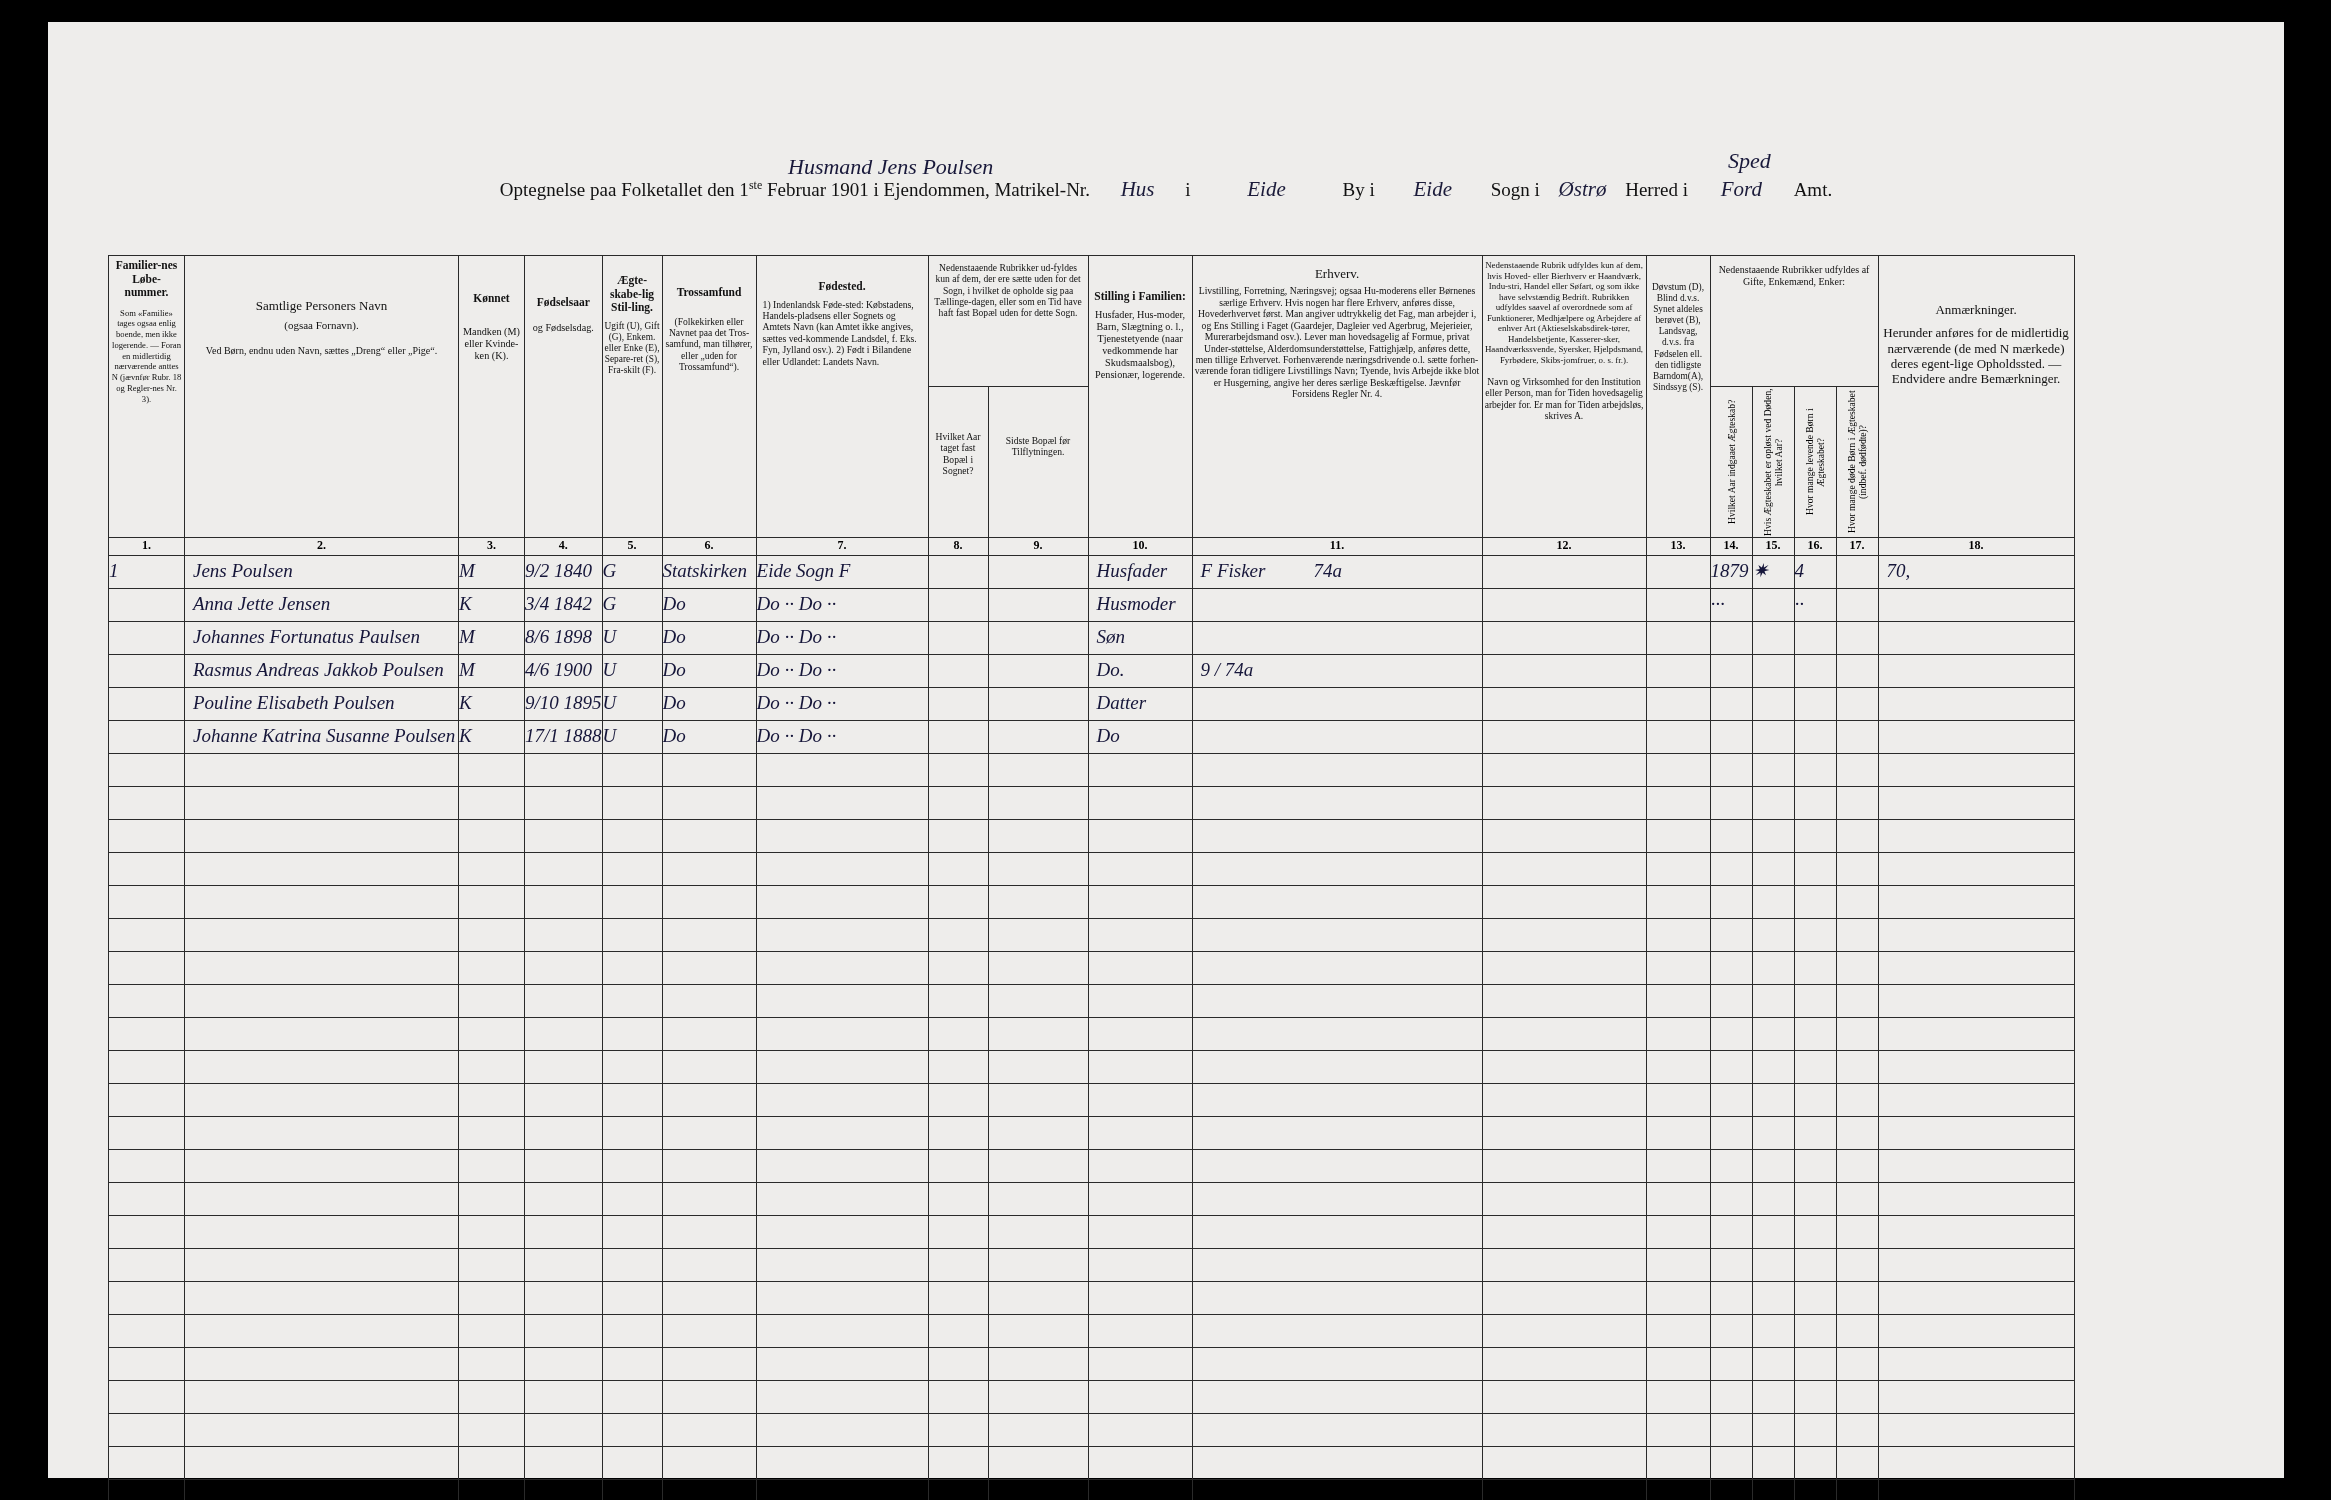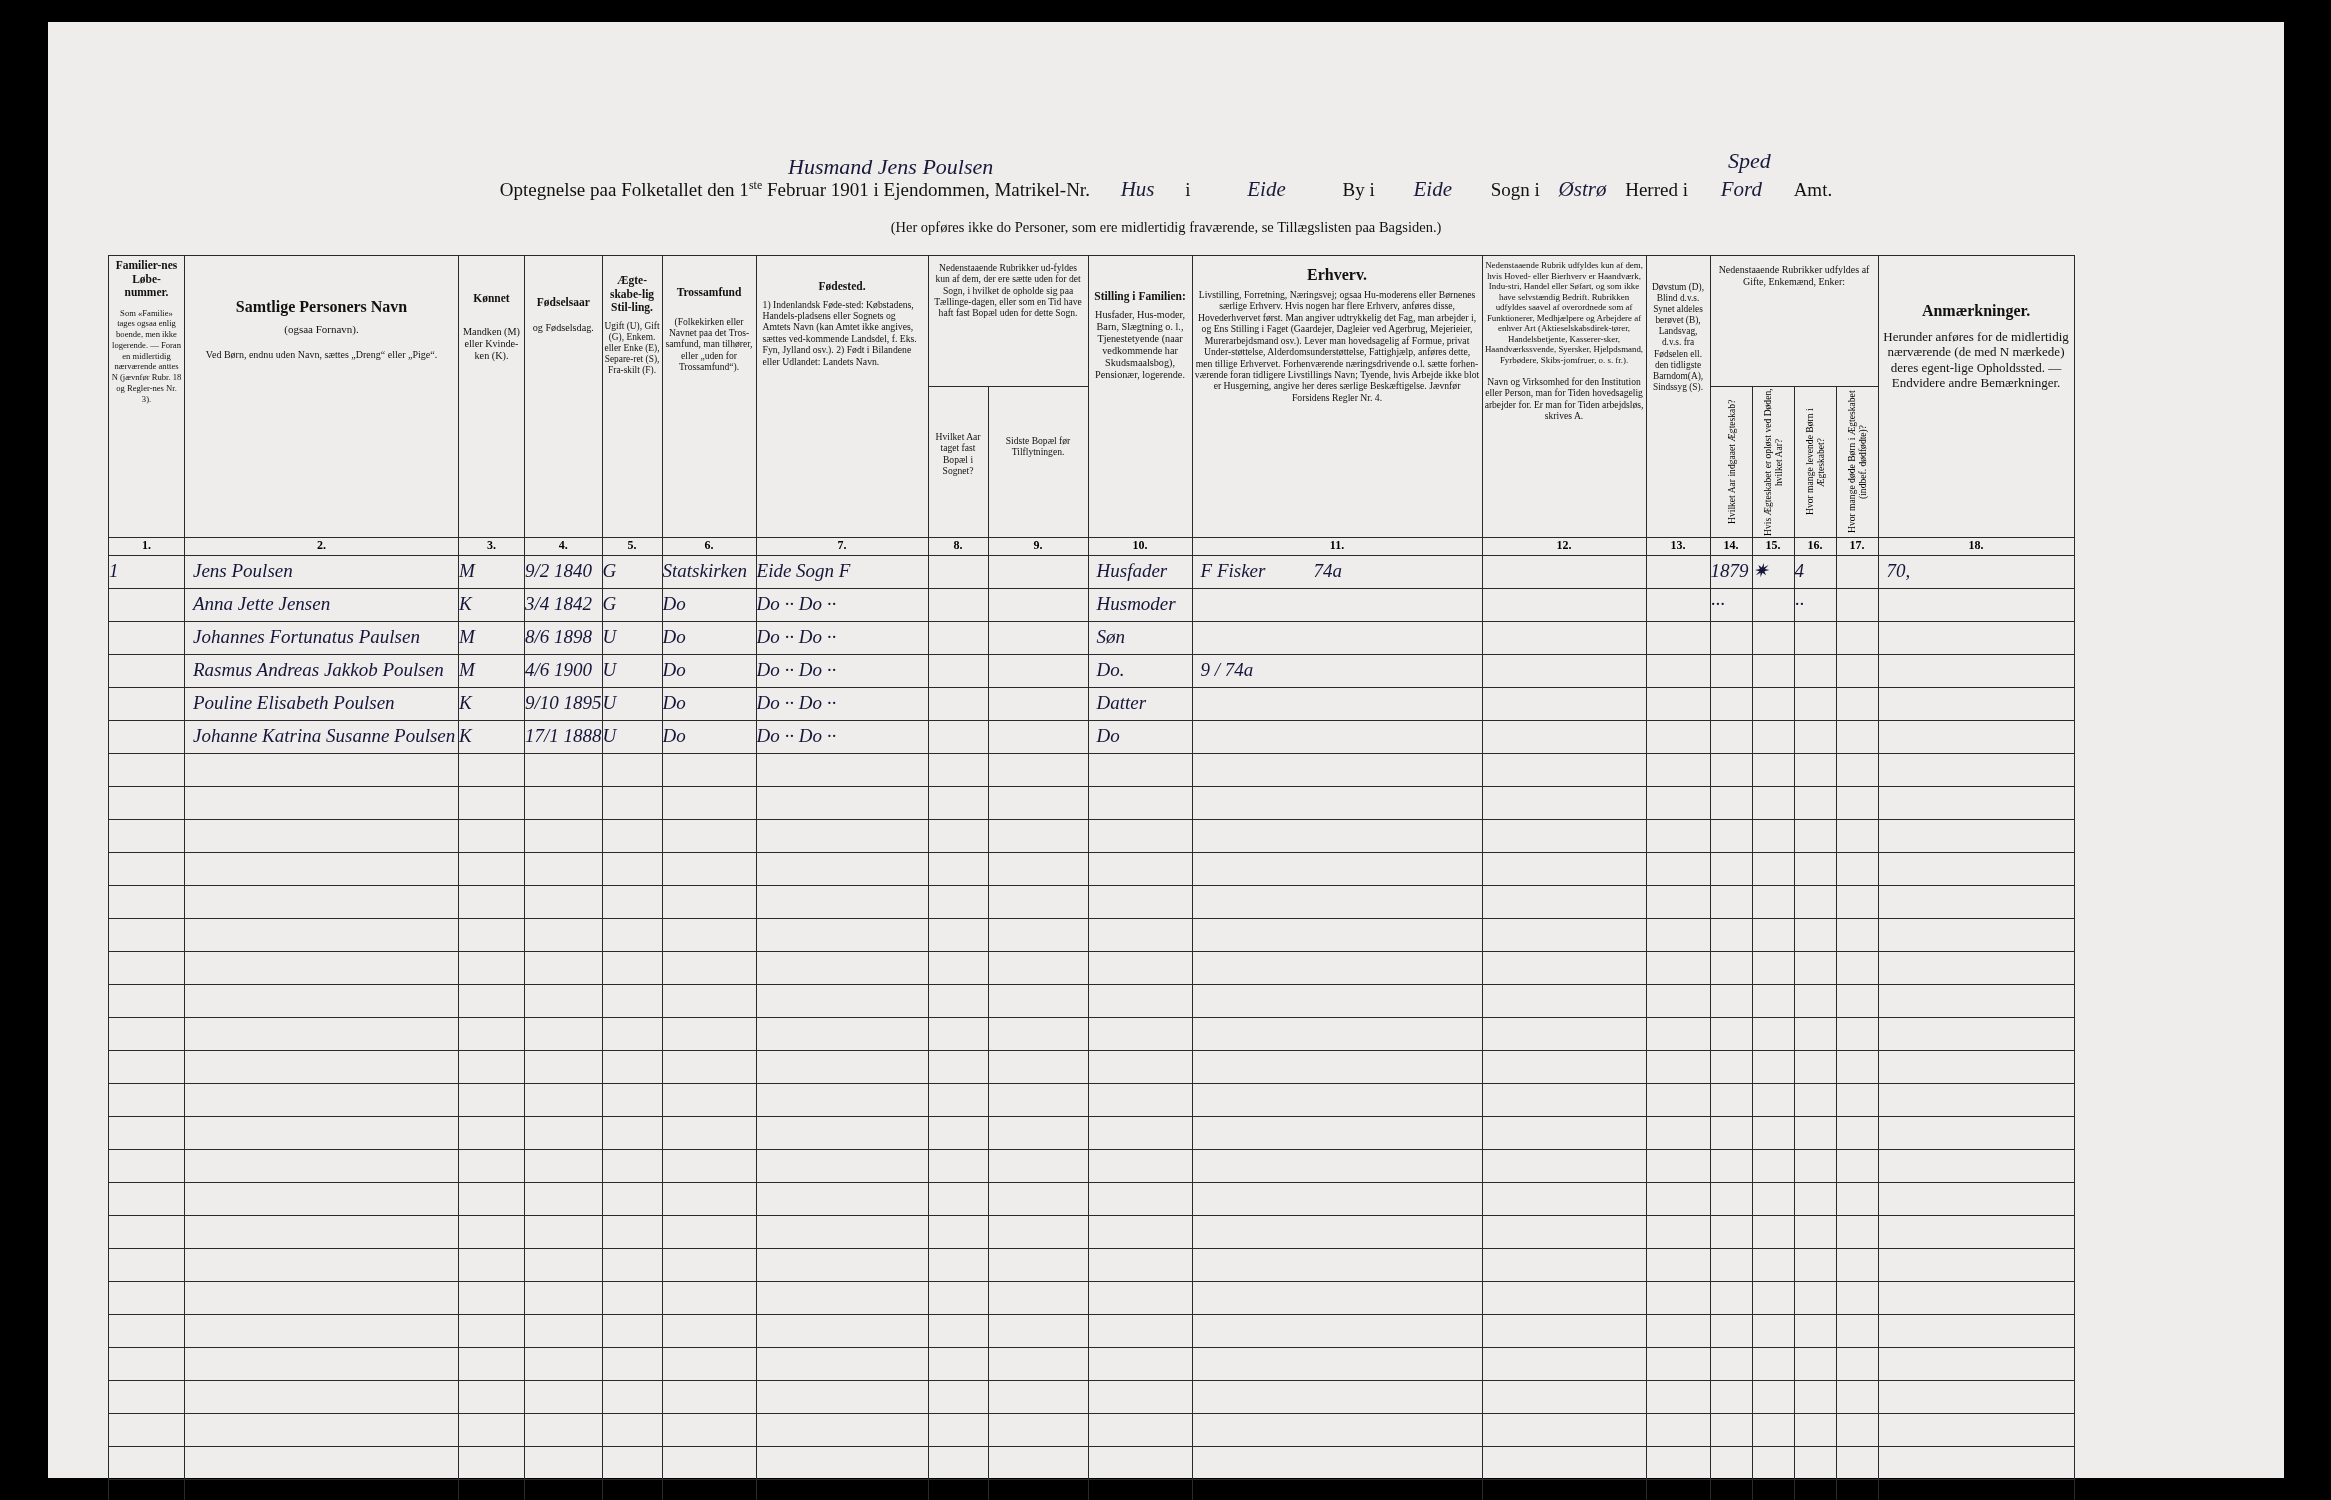--- a/index.html
+++ b/index.html
@@ -8,21 +8,21 @@
   #sheet{position:absolute;left:0;top:0;right:0;bottom:0;background:#eeedeb;}
   .title{position:absolute;top:72px;left:0;width:100%;text-align:center;font-size:44px;letter-spacing:.5px;color:#111;}
   .subline{position:absolute;top:155px;left:0;width:100%;text-align:center;font-size:19px;color:#111;white-space:nowrap;}
   .subline .hw{font-family:"Liberation Serif",serif;font-style:italic;color:#1b1b3a;font-size:21px;}
   .note{position:absolute;top:197px;left:0;width:100%;text-align:center;font-size:14.5px;color:#111;}
   .hwtop{position:absolute;font-style:italic;color:#18183a;font-size:22px;white-space:nowrap;}
   table.grid{position:absolute;left:60px;top:233px;border-collapse:collapse;table-layout:fixed;}
   table.grid td{border:1px solid #2a2a2a;vertical-align:top;padding:0;}
   .hdr{font-size:10.2px;line-height:1.18;text-align:center;padding:3px 2px 2px 2px;color:#111;}
   .hdr b{font-size:11.5px;}
-  .hdr .big{font-size:16px;font-weight:bold;text-align:center;}
+  .hdr .big{font-size:13px;font-weight:normal;text-align:center;}
   .numrow td{height:17px;text-align:center;font-size:12px;font-weight:bold;vertical-align:middle;}
   .datarow td{height:32px;}
   .cellhw{font-style:italic;font-size:19px;color:#16163a;padding-left:8px;white-space:nowrap;line-height:30px;}
   .cellhw.c{text-align:center;padding-left:0;}
   .vert{writing-mode:vertical-rl;transform:rotate(180deg);font-size:9.6px;line-height:1.15;text-align:center;height:150px;display:inline-block;}
   .vwrap{display:flex;justify-content:center;align-items:center;height:100%;}
 </style>
 </head>
 <body>
 
@@ -40,21 +40,20 @@
       <span>By i</span>
       <span class="hw" style="margin:0 34px">Eide</span>
       <span>Sogn i</span>
       <span class="hw" style="margin:0 14px">Østrø</span>
       <span>Herred i</span>
       <span class="hw" style="margin:0 28px">Ford</span>
       <span>Amt.</span>
     </div>
     <div class="hwtop" style="left:1680px;top:126px;">Sped</div>
 
-    <div class="note">(Her opføres ikke do Personer, som ere midlertidig fraværende, se Tillægslisten paa Bagsiden.)</div>
 
     <table class="grid">
       <colgroup>
         <col style="width:76px">
           <col style="width:274px">
           <col style="width:66px">
           <col style="width:76px">
         <col style="width:60px">
           <col style="width:94px">
           <col style="width:172px">

